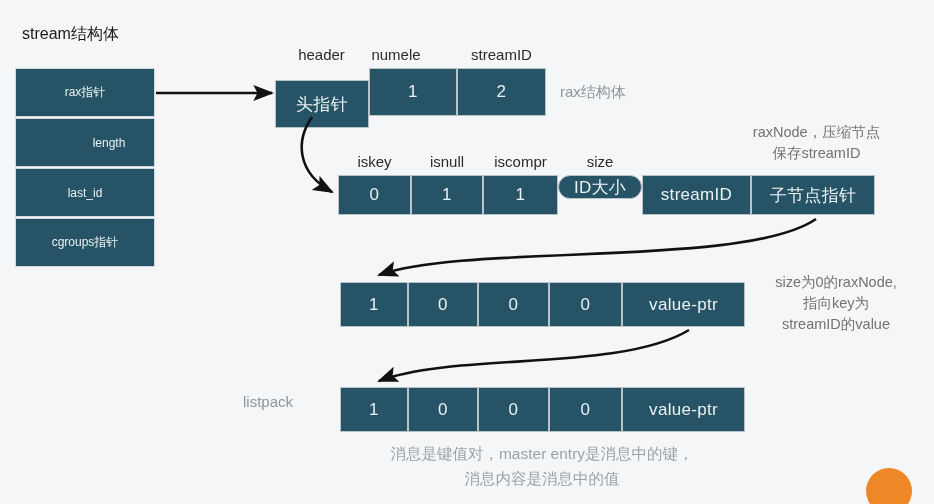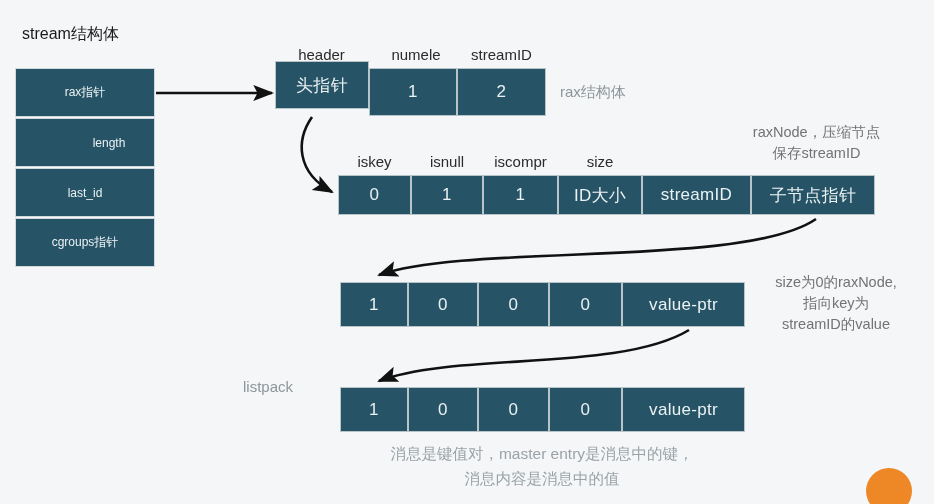--- a/index.html
+++ b/index.html
@@ -106,55 +106,55 @@
 <div id="canvas">
 
   <div class="abs title-label" style="left:22px; top:24px;">stream结构体</div>
 
   <div class="struct-cell" style="top:68px;">rax指针</div>
   <div class="struct-cell" style="top:118px;padding-left:48px;">length</div>
   <div class="struct-cell" style="top:168px;">last_id</div>
   <div class="struct-cell" style="top:218px;">cgroups指针</div>
 
   <div class="abs field-label" style="left:275px; top:46px; width:93px;">header</div>
-  <div class="abs field-label" style="left:373px; top:46px; width:86px;">numele</div>
+  <div class="abs field-label" style="left:353px; top:46px; width:86px;">numele</div>
   <div class="abs field-label" style="left:457px; top:46px; width:89px;">streamID</div>
 
-  <div class="cell" style="left:275px; top:61px; width:94px; height:48px;">头指针</div>
+  <div class="cell" style="left:275px; top:80px; width:94px; height:48px;">头指针</div>
   <div class="cell num" style="left:369px; top:68px; width:88px; height:48px;">1</div>
   <div class="cell num" style="left:457px; top:68px; width:89px; height:48px;">2</div>
 
   <div class="abs note-left" style="left:560px; top:83px;">rax结构体</div>
 
   <div class="abs note" style="left:714px; top:122px; width:205px;">raxNode，压缩节点</div>
   <div class="abs note" style="left:714px; top:143px; width:205px;">保存streamID</div>
 
   <div class="abs field-label" style="left:338px; top:153px; width:73px;">iskey</div>
   <div class="abs field-label" style="left:411px; top:153px; width:72px;">isnull</div>
   <div class="abs field-label" style="left:483px; top:153px; width:75px;">iscompr</div>
   <div class="abs field-label" style="left:558px; top:153px; width:84px;">size</div>
 
   <div class="cell num" style="left:338px; top:175px; width:73px; height:40px;">0</div>
   <div class="cell num" style="left:411px; top:175px; width:72px; height:40px;">1</div>
   <div class="cell num" style="left:483px; top:175px; width:75px; height:40px;">1</div>
-  <div class="cell" style="left:558px; top:175px; width:84px; height:40px;">ID大小</div>
+  <div class="cell" style="left:558px; top:175px; width:84px; height:24px;border-radius:18px;">ID大小</div>
   <div class="cell" style="left:642px; top:175px; width:109px; height:40px;">streamID</div>
   <div class="cell" style="left:751px; top:175px; width:124px; height:40px;">子节点指针</div>
 
   <div class="cell num" style="left:340px; top:282px; width:68px; height:45px;">1</div>
   <div class="cell num" style="left:408px; top:282px; width:70px; height:45px;">0</div>
   <div class="cell num" style="left:478px; top:282px; width:71px; height:45px;">0</div>
   <div class="cell num" style="left:549px; top:282px; width:73px; height:45px;">0</div>
   <div class="cell" style="left:622px; top:282px; width:123px; height:45px;">value-ptr</div>
 
   <div class="abs note" style="left:748px; top:272px; width:176px;">size为0的raxNode,</div>
   <div class="abs note" style="left:748px; top:293px; width:176px;">指向key为</div>
   <div class="abs note" style="left:748px; top:314px; width:176px;">streamID的value</div>
 
-  <div class="abs note-left" style="left:243px; top:378px;">listpack</div>
+  <div class="abs note-left" style="left:243px; top:393px;">listpack</div>
 
   <div class="cell num" style="left:340px; top:387px; width:68px; height:45px;">1</div>
   <div class="cell num" style="left:408px; top:387px; width:70px; height:45px;">0</div>
   <div class="cell num" style="left:478px; top:387px; width:71px; height:45px;">0</div>
   <div class="cell num" style="left:549px; top:387px; width:73px; height:45px;">0</div>
   <div class="cell" style="left:622px; top:387px; width:123px; height:45px;">value-ptr</div>
 
   <div class="abs caption" style="left:317px; top:441px; width:450px;">消息是键值对，master entry是消息中的键，</div>
   <div class="abs caption" style="left:317px; top:466px; width:450px;">消息内容是消息中的值</div>
 

